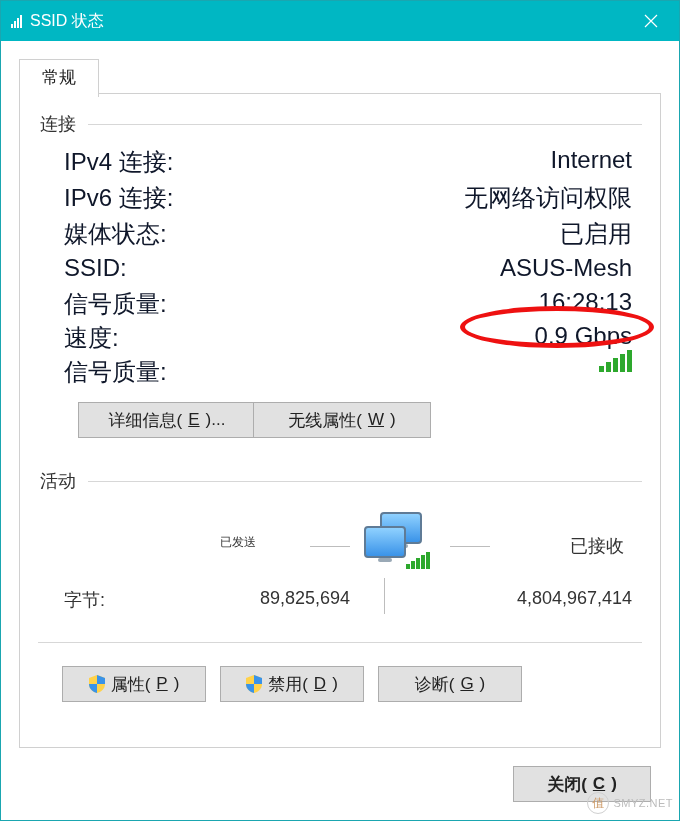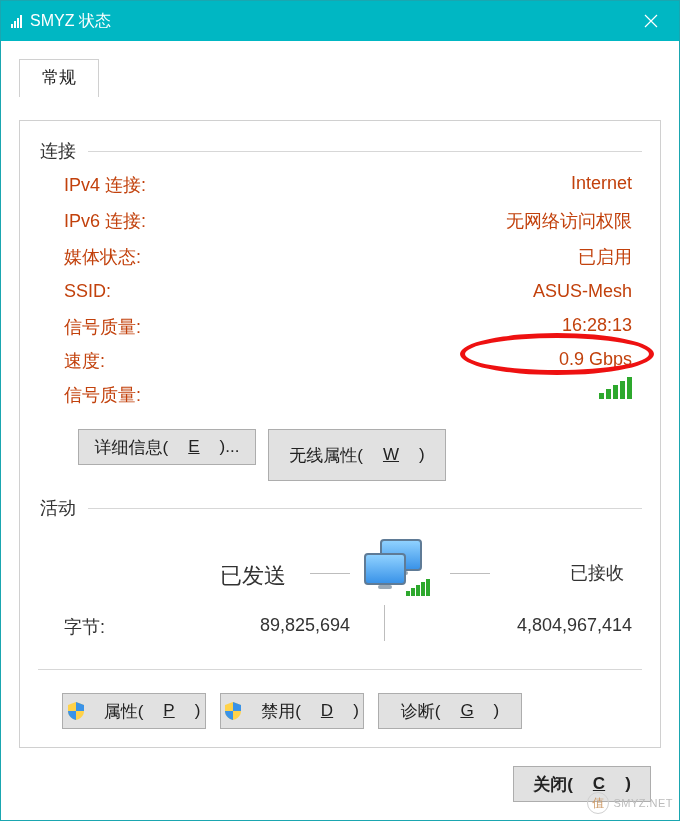--- a/index.html
+++ b/index.html
@@ -25,55 +25,55 @@
   .client { position:absolute; top:40px; left:0; right:0; bottom:0; background:#fff; }
 
   .tabstrip { position:absolute; left:18px; top:18px; display:flex; }
   .tab {
     border:1px solid #d0d0d0; border-bottom:none; background:#fff;
     padding:6px 22px 8px; font-size:17px; color:#222;
   }
   .tab.active { position:relative; z-index:2; }
   .panel {
     position:absolute; left:18px; right:18px; top:52px; bottom:72px;
-    border:1px solid #d0d0d0; background:#fff;margin-top:27px;
+    border:1px solid #d0d0d0; background:#fff;
   }
 
   .group-label { font-size:18px; color:#333; }
   .conn-label { position:absolute; left:20px; top:18px; }
   .conn-rule  { position:absolute; left:68px; right:18px; top:30px; border-top:1px solid #d7d7d7; }
 
-  .kv { position:absolute; left:44px; right:28px; display:flex; justify-content:space-between; font-size:18px; color:#c2410c;}
+  .kv { position:absolute; left:44px; right:28px; display:flex; justify-content:space-between; font-size:24px; color:#0f172a;}
   .kv .k{} .kv .v{ text-align:right; }
   .r1{top:52px}.r2{top:88px}.r3{top:124px}.r4{top:160px}.r5{top:194px}.r6{top:228px}.r7{top:262px}
 
   .signal-bars {
     position:absolute; right:28px; top:256px; display:flex; align-items:flex-end; gap:2px;
   }
   .signal-bars span{ width:5px; background:#2da82d;}
   .sb1{height:6px}.sb2{height:10px}.sb3{height:14px}.sb4{height:18px}.sb5{height:22px}
 
   .highlight-ellipse{
     position:absolute; right:6px; top:212px; width:194px; height:42px;
     border:5px solid #e11; border-radius:50%;
   }
 
   .btn {
     background:#e1e1e1; border:1px solid #adadad; font-size:17px; color:#222;
-    display:flex; align-items:center; justify-content:center; gap:20px;
+    display:flex; align-items:center; justify-content:center; gap:6px;
   }
   .btn u { text-decoration: underline; }
   .btn-details { position:absolute; left:58px;  top:308px; width:178px; height:36px; }
-  .btn-wprops  { position:absolute; left:248px; top:308px; width:178px; height:52px; }
+  .btn-wprops  { position:absolute; left:233px; top:308px; width:178px; height:36px; }
 
   .act-label { position:absolute; left:20px; top:375px; }
   .act-rule  { position:absolute; left:68px; right:18px; top:387px; border-top:1px solid #d7d7d7; }
 
   .activity-row { position:absolute; top:416px; left:0; right:0; height:70px; }
-  .sent-label { position:absolute; left:200px; top:24px; font-size:22px; color:#333; text-align:center;}
+  .sent-label { position:absolute; left:200px; top:24px; font-size:12px; color:#333; text-align:center;}
   .recv-label { position:absolute; right:36px; top:24px; font-size:18px; color:#333; text-align:center;}
   .rule-l { position:absolute; left:290px; top:36px; width:40px; border-top:1px solid #bdbdbd;}
   .rule-r { position:absolute; left:430px; top:36px; width:40px; border-top:1px solid #bdbdbd;}
 
   .net-icon { position:absolute; left:344px; top:2px; width:70px; height:64px; }
   .monitor { position:absolute; width:42px; height:32px; background:linear-gradient(#8fd1ff,#3a93e8); border:2px solid #5f7b96; border-radius:4px; }
   .monitor::after{content:""; position:absolute; left:50%; bottom:-6px; transform:translateX(-50%); width:14px; height:4px; background:#9aa9b6; border-radius:2px;}
   .mon-back{ left:16px; top:0;}
   .mon-front{ left:0; top:14px;}
   .mini-bars{position:absolute; left:42px; top:40px; display:flex; align-items:flex-end; gap:1px;}
@@ -112,21 +112,21 @@
   <span class="bg-left2">们</span>
   <span class="bg-right"><span>皮</span><br><span>C</span></span>
 
   <div class="titlebar">
     <span class="signal-icon">
       <span class="b1"></span>
         <span class="b2"></span>
         <span class="b3"></span>
         <span class="b4"></span>
     </span>
-    <span class="title-text">SMYZ 状态</span>
+    <span class="title-text">SSID 状态</span>
     <span class="spacer"></span>
     <span class="close-btn">
       <svg width="14" height="14" viewBox="0 0 14 14">
           <path d="M1 1 L13 13 M13 1 L1 13" stroke="#fff" stroke-width="1.2"></path>
         </svg>
     </span>
   </div>
 
   <div class="client">
     <div class="tabstrip">

